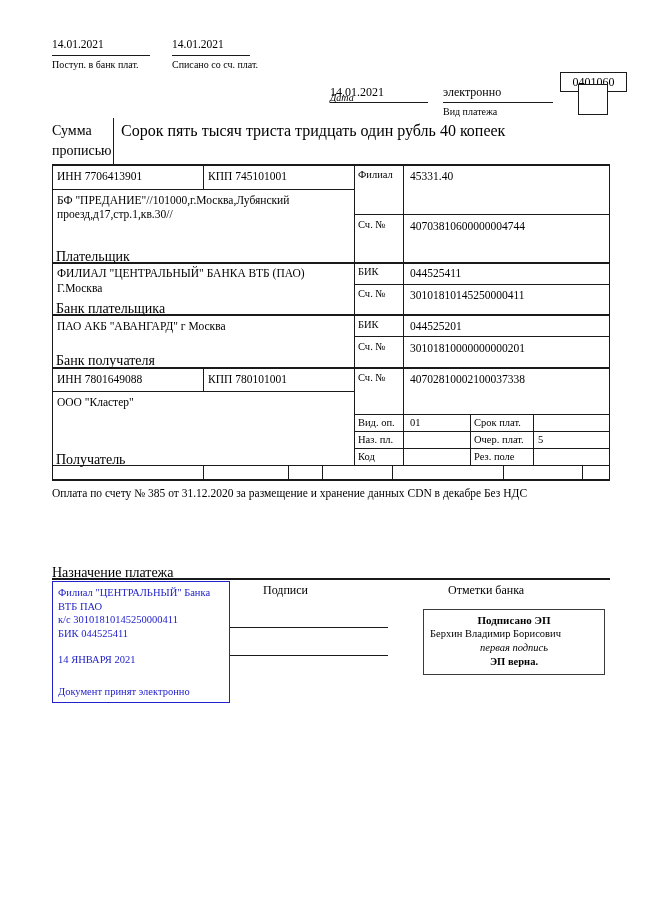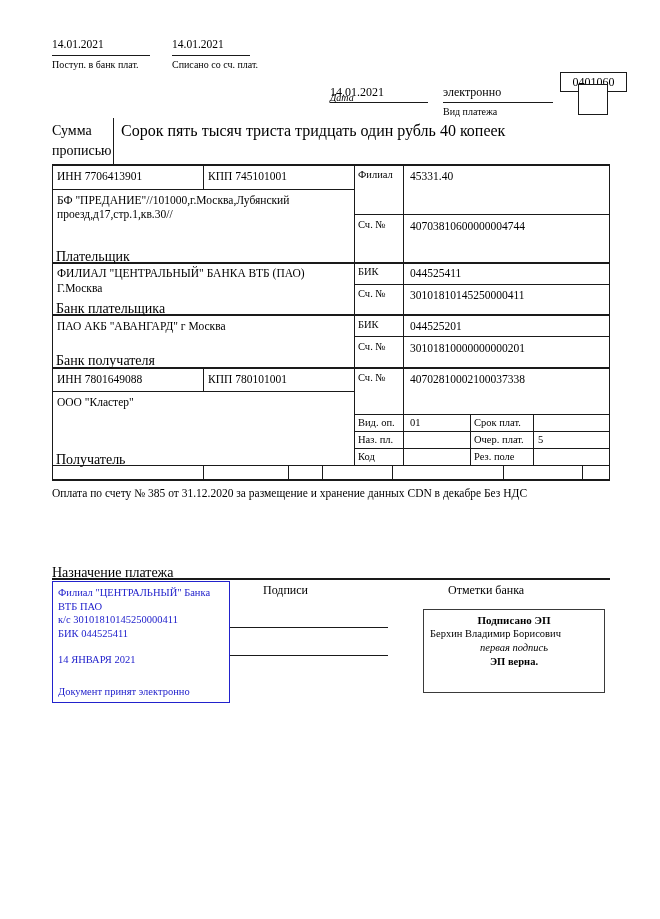--- a/index.html
+++ b/index.html
@@ -23,21 +23,21 @@
   }
   .checkbox { position:absolute; border:1px solid #1a1a1a; background:#fff; }
   .stamp {
     position:absolute; left:52px; top:581px; width:178px; height:122px;
     border:1.5px solid #2222cc; color:#2222cc; font-size:10.5px; line-height:13.5px;
     padding:4px 5px; display:flex; flex-direction:column;
   }
   .stamp .gap { height:13px; }
   .stamp .bottom { margin-top:auto; }
   .esign-box {
-    position:absolute; left:423px; top:609px; width:182px; height:84px;
+    position:absolute; left:423px; top:609px; width:182px; height:66px;
     border:1px solid #3a3a3a; padding:3px 6px; font-size:10.5px; line-height:14px;
   }
   .esign-title { font-weight:bold; text-align:center; font-size:11px; }
   .esign-sub { font-style:italic;text-align:center; }
   .esign-verified { font-weight:bold; padding-left:60px; }
   .header-label { position:absolute; font-size:12px; }
 </style>
 </head>
 <body>
 

